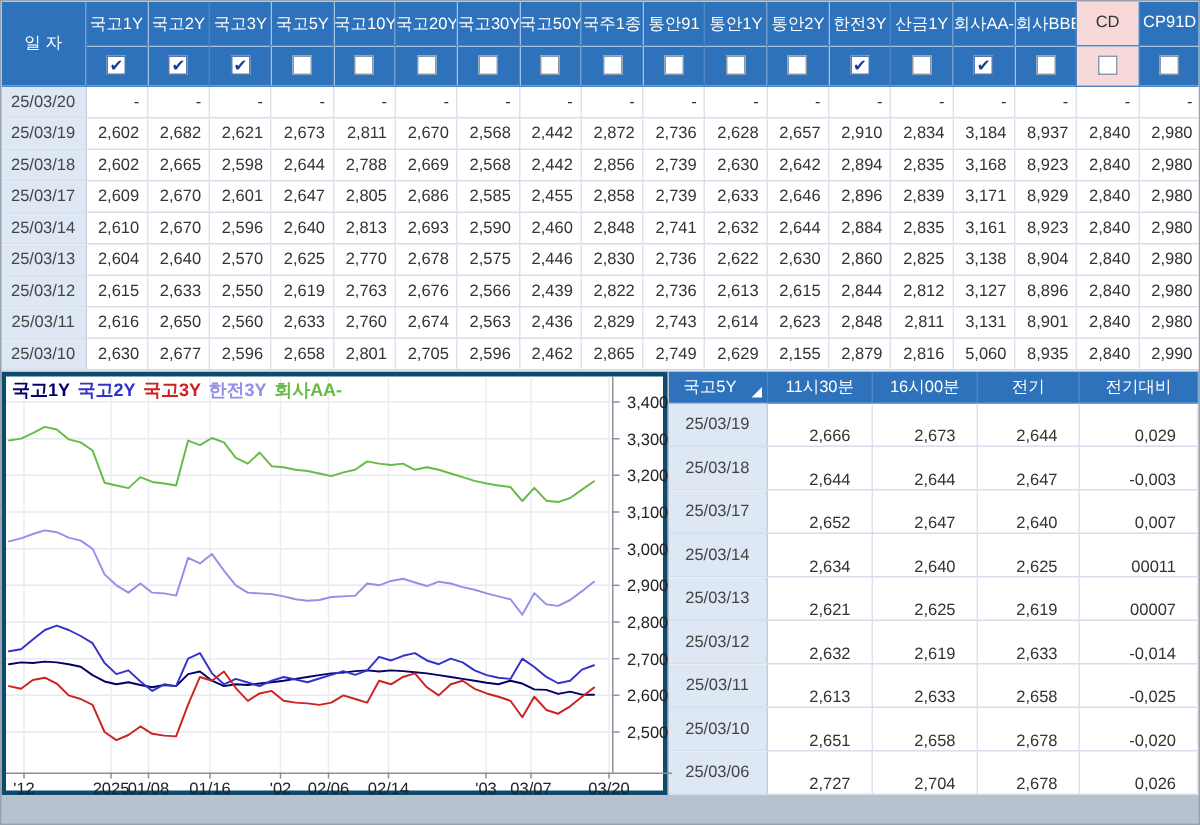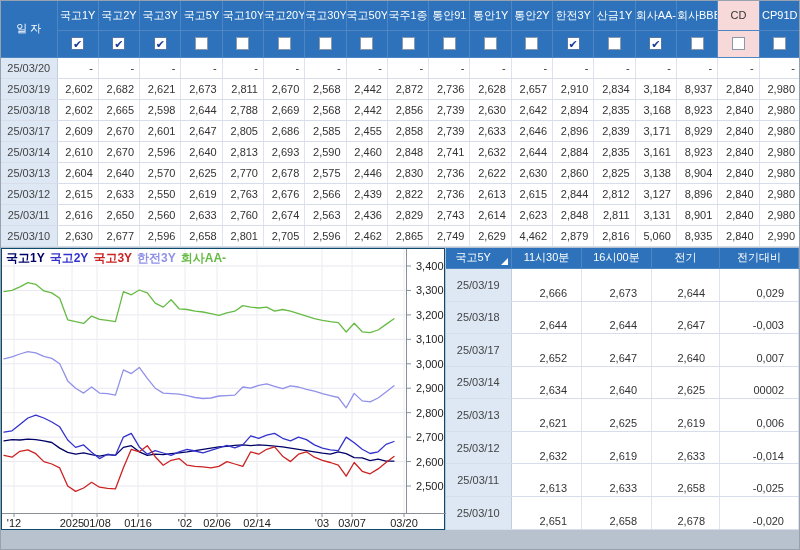--- a/index.html
+++ b/index.html
@@ -16,21 +16,21 @@
   th.pink { background:#f7d9d9 !important; color:#333 !important; }
   .cb { display:inline-block; width:13px; height:13px; background:#fff; border:1px solid #8a9aac;
         line-height:12px; font-size:11px; color:#1a3a99; text-align:center; vertical-align:middle; }
   .cb.on { border-color:#5577aa; }
   table.top tbody td { background:#fff; font-size:11px; color:#333; height:21px;
     border-right:1px solid #dde4ee; border-bottom:1px solid #d5deea; padding:0 5px 0 0; text-align:right; overflow:hidden; white-space:nowrap; }
   table.top tbody td.date { background:#dde8f4; text-align:center; padding:0; color:#444; border-right:1px solid #c2cede;margin-left:44px; }
 
   
   .bottom { display:flex; height:282px; margin-top:1px; }
-  .chart-panel { position:relative; width:446px; height:282px; background:#fff; border:1px solid #0c4a6e; }
+  .chart-panel { position:relative; width:446px; height:282px; background:#fff; border:3px solid #0c4a6e; }
   .legend { position:absolute; top:1px; left:4px; font-size:12px; font-weight:bold; z-index:2; white-space:nowrap; }
   .legend span { margin-right:5px; }
   .chart-panel svg { position:absolute; left:0; top:0; }
 
   
   table.rt { border-collapse:collapse; table-layout:fixed; width:353px; height:282px; margin-left:1px; background:#fff; }
   table.rt thead th { background:#2d72ba; color:#fff; font-size:11px; font-weight:normal; height:21px;
     border-right:1px solid #4d86c2; border-bottom:1px solid #4d86c2; padding:0; white-space:nowrap;text-align:center; }
   table.rt thead th.sortable { text-align:left; padding-left:10px; position:relative; }
   table.rt thead th.sortable::after { content:''; position:absolute; right:3px; bottom:3px; width:0; height:0;
@@ -286,21 +286,21 @@
           <td class="num">2,677</td>
           <td class="num">2,596</td>
           <td class="num">2,658</td>
           <td class="num">2,801</td>
           <td class="num">2,705</td>
           <td class="num">2,596</td>
           <td class="num">2,462</td>
           <td class="num">2,865</td>
           <td class="num">2,749</td>
           <td class="num">2,629</td>
-          <td class="num">4,462</td>
+          <td class="num">2,155</td>
           <td class="num">2,879</td>
           <td class="num">2,816</td>
           <td class="num">5,060</td>
           <td class="num">8,935</td>
           <td class="num">2,840</td>
           <td class="num">2,990</td>
         </tr>
       </tbody>
   </table>
 
@@ -414,28 +414,28 @@
             <td class="num">2,652</td>
             <td class="num">2,647</td>
             <td class="num">2,640</td>
             <td class="num up">0,007</td>
           </tr>
           <tr>
             <td class="date">25/03/14</td>
             <td class="num">2,634</td>
             <td class="num">2,640</td>
             <td class="num">2,625</td>
-            <td class="num up">00002</td>
+            <td class="num up">00011</td>
           </tr>
           <tr>
             <td class="date">25/03/13</td>
             <td class="num">2,621</td>
             <td class="num">2,625</td>
             <td class="num">2,619</td>
-            <td class="num up">0,006</td>
+            <td class="num up">00007</td>
           </tr>
           <tr>
             <td class="date">25/03/12</td>
             <td class="num">2,632</td>
             <td class="num">2,619</td>
             <td class="num">2,633</td>
             <td class="num down">-0,014</td>
           </tr>
           <tr>
             <td class="date">25/03/11</td>
@@ -444,17 +444,24 @@
             <td class="num">2,658</td>
             <td class="num down">-0,025</td>
           </tr>
           <tr>
             <td class="date">25/03/10</td>
             <td class="num">2,651</td>
             <td class="num">2,658</td>
             <td class="num">2,678</td>
             <td class="num down">-0,020</td>
           </tr>
+          <tr>
+            <td class="date">25/03/06</td>
+            <td class="num">2,727</td>
+            <td class="num">2,704</td>
+            <td class="num">2,678</td>
+            <td class="num up">0,026</td>
+          </tr>
         </tbody>
     </table>
   </div>
 
 </div>
 
 </body></html>

